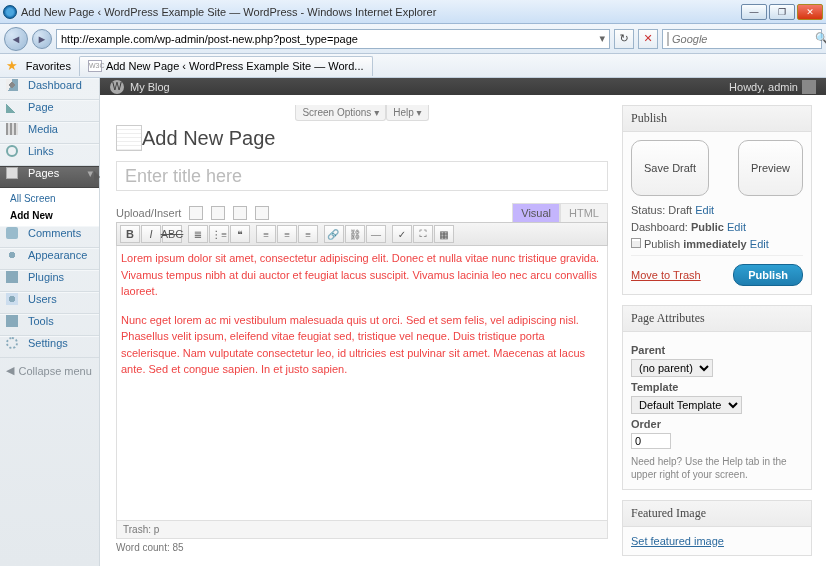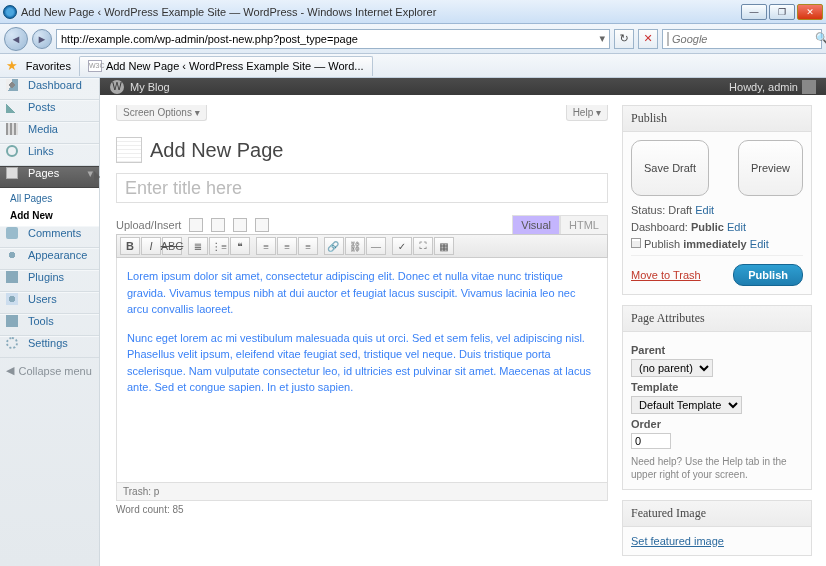--- a/index.html
+++ b/index.html
@@ -32,37 +32,37 @@
 .submenu div{padding:3px 10px;font-size:10px;color:#2c6a9e;cursor:pointer}
 .submenu div.cur{color:#000;font-weight:bold}
 .menuitem .ic{width:12px;height:12px;display:inline-block}
 .collapse{padding:6px;color:#8a9299;font-size:10px;display:flex;align-items:center;gap:4px}
 .main{flex:1;display:flex;flex-direction:column;overflow:hidden}
 .adminbar{height:24px;background:linear-gradient(#4b4b4b,#3a3a3a);color:#ddd;display:flex;align-items:center;padding:0 10px}
 .adminbar .wlogo{width:14px;height:14px;border-radius:50%;background:#aaa;color:#333;display:flex;align-items:center;justify-content:center;font-size:10px;margin-right:6px}
 .adminbar .right{margin-left:auto;display:flex;align-items:center;gap:4px}
 .content{flex:1;padding:10px 14px 10px 16px;display:flex;gap:14px;background:#fff}
 .col-left{flex:1;display:flex;flex-direction:column}
-.screenopts{display:flex;justify-content:space-between;gap:0;margin-bottom:16px}
+.screenopts{display:flex;justify-content:center;gap:0;margin-bottom:4px}
 .sotab{border:1px solid #dcdcdc;background:#f3f3f3;padding:2px 6px;font-size:10px;color:#777;border-radius:0 0 3px 3px;border-top:none}
-.pagehead{display:flex;align-items:center;gap:8px;margin-bottom:10px}
+.pagehead{display:flex;align-items:center;gap:0;margin-bottom:10px}
 .pagehead .picon{width:26px;height:26px;border:1px solid #ccc;background:repeating-linear-gradient(#fff,#fff 3px,#eee 3px,#eee 4px)}
 .pagehead h2{font-size:20px;font-weight:normal;color:#464646}
 .titleinput{width:100%;height:30px;border:1px solid #dfdfdf;padding:0 8px;font-size:18px;color:#bbb;font-style:normal;outline:none;margin-bottom:12px}
 .titleinput::placeholder{color:#bbb}
 .uploadrow{display:flex;align-items:center;gap:8px;margin-bottom:0}
 .uploadrow .lbl{color:#777;font-size:11px}
 .uploadrow .uic{width:14px;height:14px;border:1px solid #bbb;background:#f7f7f7}
 .edtabs{margin-left:auto;display:flex}
 .edtab{border:1px solid #dfdfdf;border-bottom:none;padding:3px 8px;background:#f3f3f3;color:#999;font-size:11px}
 .edtab.active{background:#c4b5fd;color:#555}
 .toolbar{height:24px;background:linear-gradient(#f5f5f5,#e7e7e7);border:1px solid #ccc;display:flex;align-items:center;padding:0 3px;gap:1px}
 .tbtn{width:20px;height:18px;border:1px solid #c8c8c8;background:linear-gradient(#fefefe,#ececec);display:flex;align-items:center;justify-content:center;font-size:10px;color:#555;font-family:Georgia,serif}
 .tsep{width:4px}
-.editor{border:1px solid #dfdfdf;border-top:none;height:225px;padding:10px;font-size:12px;color:#3b82f6;line-height:1.5;overflow:auto;background:#fff}
+.editor{border:1px solid #dfdfdf;border-top:none;height:275px;padding:4px;font-size:12px;color:#ef4444;line-height:1.5;overflow:auto;background:#fff}
 .editor p{margin-bottom:12px}
 .pathbar{border:1px solid #dfdfdf;border-top:none;background:#f5f5f5;padding:3px 6px;font-size:10px;color:#777}
 .wcount{padding:3px 0;font-size:10px;color:#777}
 .col-right{width:190px;display:flex;flex-direction:column;gap:10px}
 .metabox{border:1px solid #dfdfdf;background:#fcfcfc}
 .metabox h3{background:linear-gradient(#f5f5f5,#ececec);border-bottom:1px solid #dfdfdf;padding:5px 8px;font-size:12px;font-weight:normal;color:#464646;font-family:Georgia,serif}
 .mbody{padding:8px;font-size:11px;color:#555}
 .btnrow{display:flex;gap:6px;margin-bottom:8px}
 .btn{border:1px solid #bbb;background:linear-gradient(#fefefe,#f0f0f0);border-radius:10px;padding:21px 12px;font-size:11px;color:#464646;cursor:pointer}
 .statrow{margin:5px 0;font-size:11px}
@@ -115,37 +115,37 @@
 </div>
 
 <div class="wp">
   <div class="sidebar">
     <div class="menuitem">
         <span class="ic" style="background:radial-gradient(#888 30%,transparent 32%),conic-gradient(#8ab 0 60%,#eee 0)"></span>
         <span>Dashboard</span>
       </div>
     <div class="menuitem">
         <span class="ic" style="background:linear-gradient(45deg,#7aa 40%,transparent 41%)"></span>
-        <span>Posts</span>
+        <span>Page</span>
       </div>
     <div class="menuitem">
         <span class="ic" style="background:repeating-linear-gradient(90deg,#999 0 2px,#ddd 2px 4px)"></span>
         <span>Media</span>
       </div>
     <div class="menuitem">
         <span class="ic" style="border:2px solid #7aa;border-radius:50%"></span>
         <span>Links</span>
       </div>
     <div class="menuitem current">
         <span class="ic" style="background:#ddd;border:1px solid #aaa"></span>
         <span>Pages</span>
         <span style="margin-left:auto;color:#aaa">▾</span>
       </div>
     <div class="submenu">
-      <div>All Pages</div>
+      <div>All Screen</div>
       <div class="cur">Add New</div>
     </div>
     <div class="menuitem">
         <span class="ic" style="background:#9bc;border-radius:2px"></span>
         <span>Comments</span>
       </div>
     <div class="menuitem">
         <span class="ic" style="background:radial-gradient(#8ab 40%,transparent 41%)"></span>
         <span>Appearance</span>
       </div>

